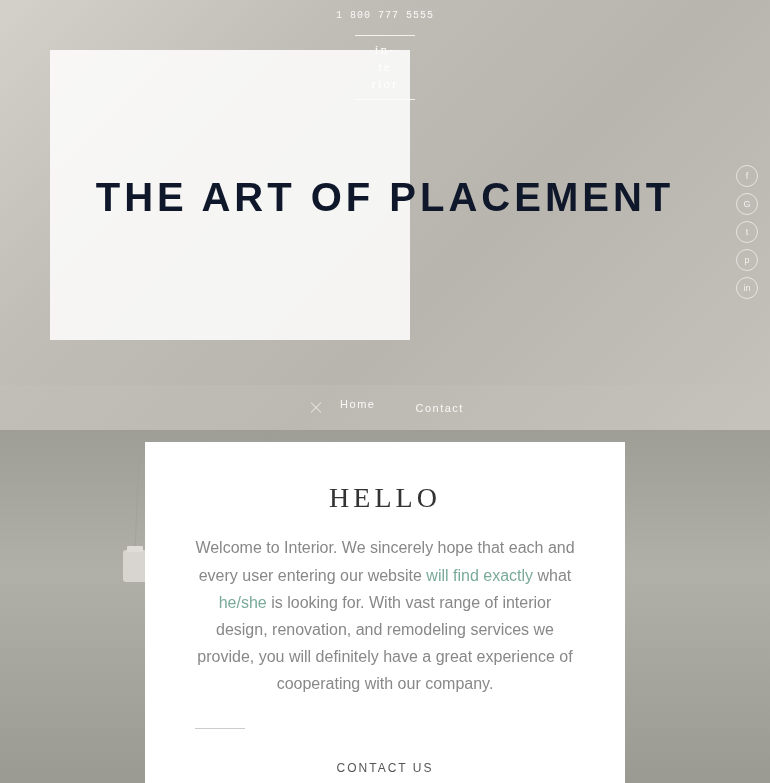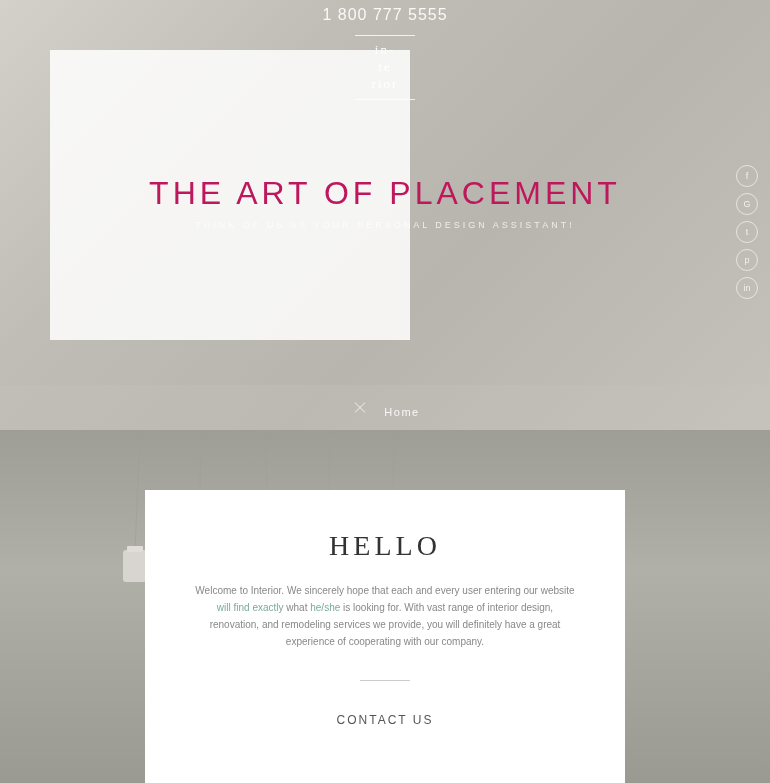--- a/index.html
+++ b/index.html
@@ -36,22 +36,23 @@
       top: 0; left: 0; right: 0;
       height: 30px;
       display: flex;
       align-items: center;
       justify-content: center;
       z-index: 10;
     }
 
     .phone-number {
       color: rgba(255,255,255,0.9);
-      font-size: 16px;
+      font-size: 10px;
       letter-spacing: 1px;
+      font-family: Liberation Mono, monospace;
     }
 
     
     .logo-area {
       position: absolute;
       top: 35px;
       left: 50%;
       transform: translateX(-50%);
       display: flex;
       flex-direction: column;
@@ -88,23 +89,23 @@
       position: absolute;
       top: 175px;
       left: 50%;
       transform: translateX(-50%);
       text-align: center;
       z-index: 10;
       white-space: nowrap;
     }
 
     .hero-title {
-      color: #be185d;
-      font-size: 32px;
-      font-weight: 400;
+      color: #0f172a;
+      font-size: 40px;
+      font-weight: 700;
       letter-spacing: 4px;
       text-transform: uppercase;
       font-family: 'Arial', sans-serif;
     }
 
     .hero-subtitle {
       color: rgba(255,255,255,0.75);
       font-size: 9px;
       letter-spacing: 3px;
       margin-top: 8px;
@@ -167,21 +168,21 @@
       bottom: 6px;
       left: 50%;
       transform: translateX(-50%);
       width: 30px;
       height: 1px;
       background: white;
     }
 
     .nav-home {
       display: flex;
-      align-items: flex-end;
+      align-items: flex-start;
       gap: 14px;
     }
 
     .x-icon {
       display: inline-flex;
       align-items: center;
       justify-content: center;
       width: 20px;
       height: 20px;
       position: relative;
@@ -242,35 +243,34 @@
     .hello-title {
       font-size: 28px;
       font-weight: 400;
       letter-spacing: 4px;
       color: #333;
       margin-bottom: 20px;
       font-family: 'Georgia', serif;
     }
 
     .hello-text {
-      font-size: 10px;
+      font-size: 16px;
       color: #888;
       line-height: 1.7;
       margin-bottom: 30px;
     }
 
     .hello-text a {
       color: #7aaa9a;
       text-decoration: none;
     }
 
     .contact-btn-wrap {
       display: flex;
       flex-direction: column;
-      align-items: center;
       gap: 16px;
     }
 
     .contact-btn-line {
       width: 50px;
       height: 1px;
       background: #ccc;
       margin-bottom: 10px;
     }
 
@@ -302,35 +302,37 @@
     <div class="logo-text">
       <span>in-</span><br>
       <span>te</span><br>
       <span>rior</span>
     </div>
     <div class="logo-line-bottom"></div>
   </div>
 
   <div class="hero-headline">
     <div class="hero-title">THE ART OF PLACEMENT</div>
-    <div class="hero-subtitle">THINK OF US AS YOUR PERSONAL DESIGN ASSISTANT!</div>
   </div>
 
   <div class="social-icons">
     <div class="social-icon">f</div>
     <div class="social-icon">G</div>
     <div class="social-icon">t</div>
     <div class="social-icon">p</div>
     <div class="social-icon">in</div>
   </div>
 
   <nav class="nav-bar">
     <div class="nav-item nav-home">
       <span class="x-icon"></span>
       <span>Home</span>
+    </div>
+    <div class="nav-item">
+      <span>Contact</span>
     </div>
   </nav>
 </div>
 
 <div class="second-section">
   <div class="second-bg"></div>
 
   <div class="lights-container">
     <svg width="700" height="160" style="position:absolute;top:0;left:0;">
 

